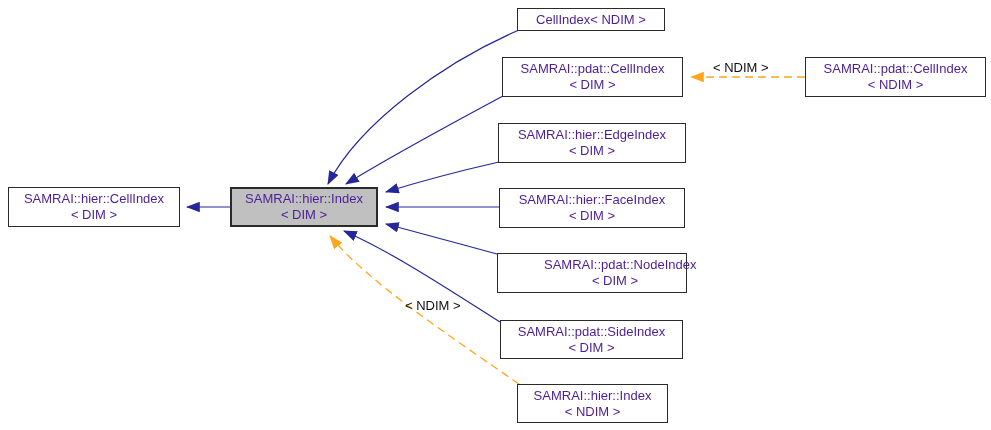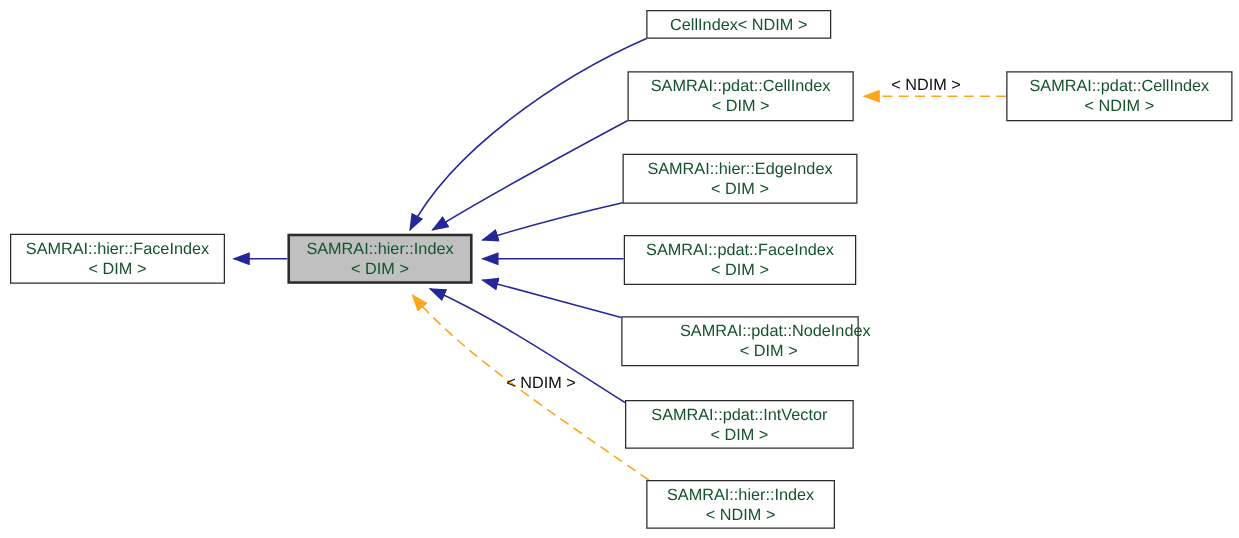--- a/index.html
+++ b/index.html
@@ -9,21 +9,21 @@
     background:#ffffff;
     font-family:"Liberation Sans", sans-serif;
     overflow:hidden;
   }
   #edges{position:absolute;left:0;top:0;width:991px;height:430px;}
   .node{
     position:absolute;
     box-sizing:border-box;
     background:#ffffff;
     border:1.3px solid #2b2b2b;
-    color:#14532d;
+    color:#4c1d95;
     font-size:13px;
     line-height:16px;
     text-align:center;
     display:flex;
     flex-direction:column;
     justify-content:center;
     white-space:nowrap;
     cursor:pointer;
   }
   .node.focus{
@@ -83,41 +83,41 @@
     <span class="l1">SAMRAI::pdat::CellIndex</span>
     <span class="l2">&lt; NDIM &gt;</span>
   </div>
 
   <div class="node" style="left:498px;top:123px;width:188px;height:40px;">
     <span class="l1">SAMRAI::hier::EdgeIndex</span>
     <span class="l2">&lt; DIM &gt;</span>
   </div>
 
   <div class="node" style="left:499px;top:188px;width:186px;height:40px;">
-    <span class="l1">SAMRAI::pdat::FaceIndex</span>
+    <span class="l1">SAMRAI::hier::FaceIndex</span>
     <span class="l2">&lt; DIM &gt;</span>
   </div>
 
   <div class="node" style="left:497px;top:253px;width:190px;height:40px;padding-left:46px;">
     <span class="l1">SAMRAI::pdat::NodeIndex</span>
     <span class="l2">&lt; DIM &gt;</span>
   </div>
 
   <div class="node" style="left:500px;top:320px;width:183px;height:39px;">
-    <span class="l1">SAMRAI::pdat::IntVector</span>
+    <span class="l1">SAMRAI::pdat::SideIndex</span>
     <span class="l2">&lt; DIM &gt;</span>
   </div>
 
   <div class="node" style="left:517px;top:384px;width:151px;height:39px;">
     <span class="l1">SAMRAI::hier::Index</span>
     <span class="l2">&lt; NDIM &gt;</span>
   </div>
 
   <div class="node" style="left:8px;top:187px;width:172px;height:40px;">
-    <span class="l1">SAMRAI::hier::FaceIndex</span>
+    <span class="l1">SAMRAI::hier::CellIndex</span>
     <span class="l2">&lt; DIM &gt;</span>
   </div>
 
   <div class="node focus" style="left:230px;top:187px;width:148px;height:40px;">
     <span class="l1">SAMRAI::hier::Index</span>
     <span class="l2">&lt; DIM &gt;</span>
   </div>
 
 </div>
 

